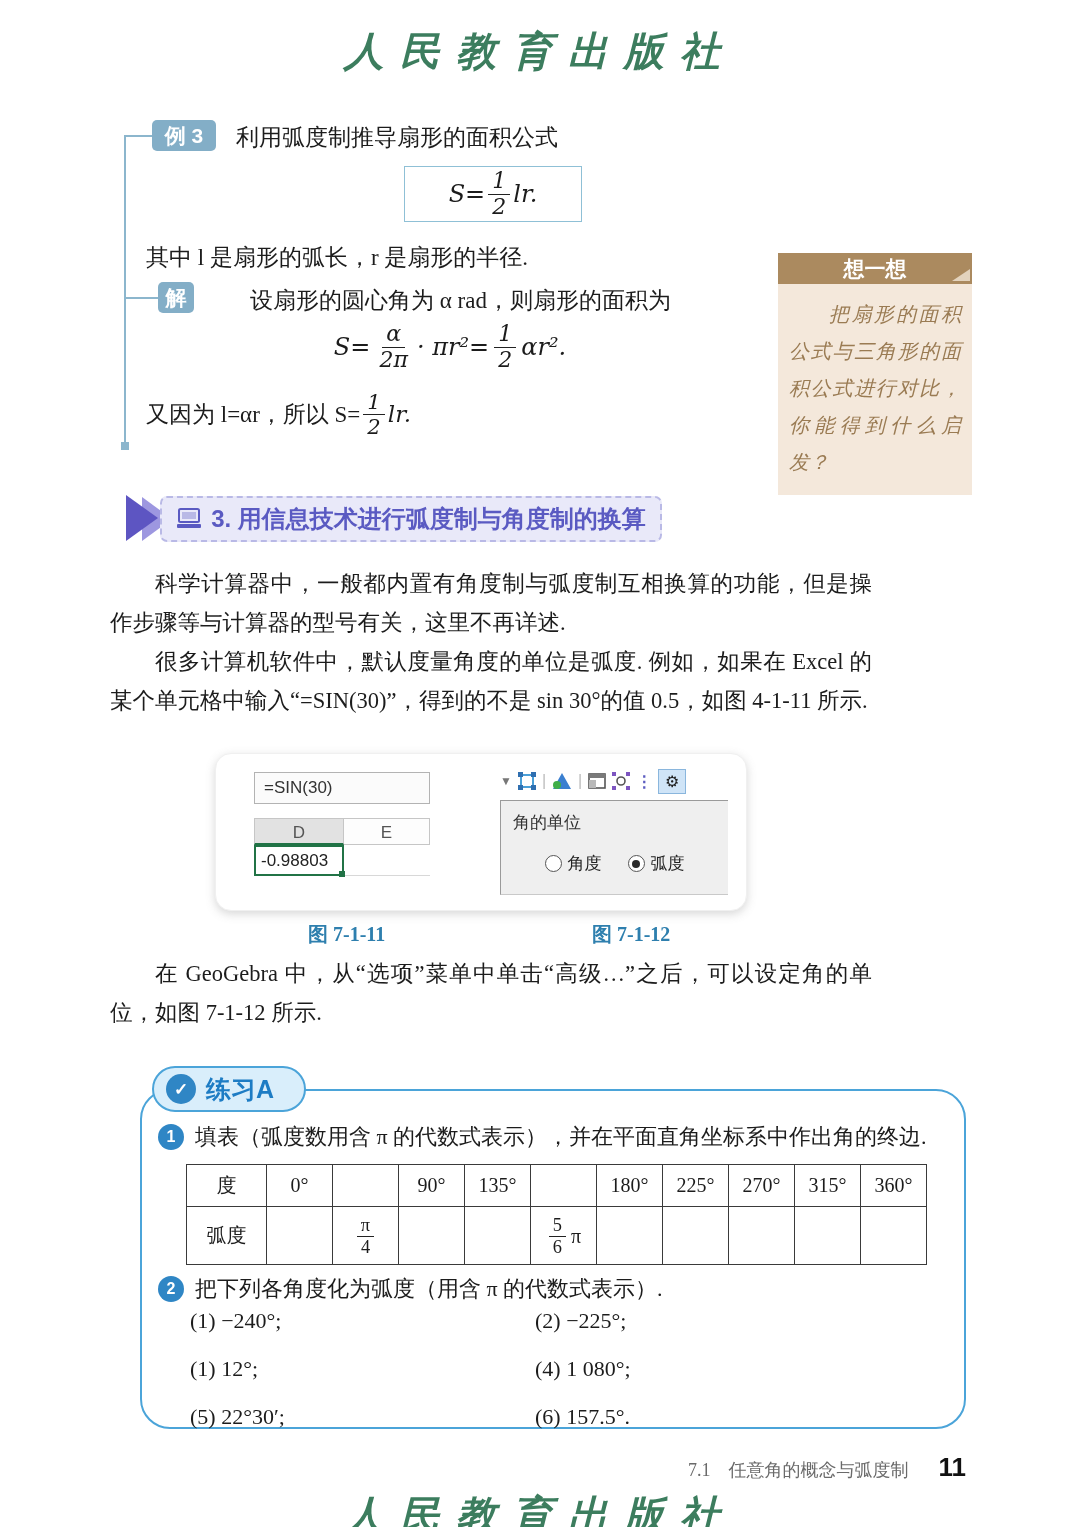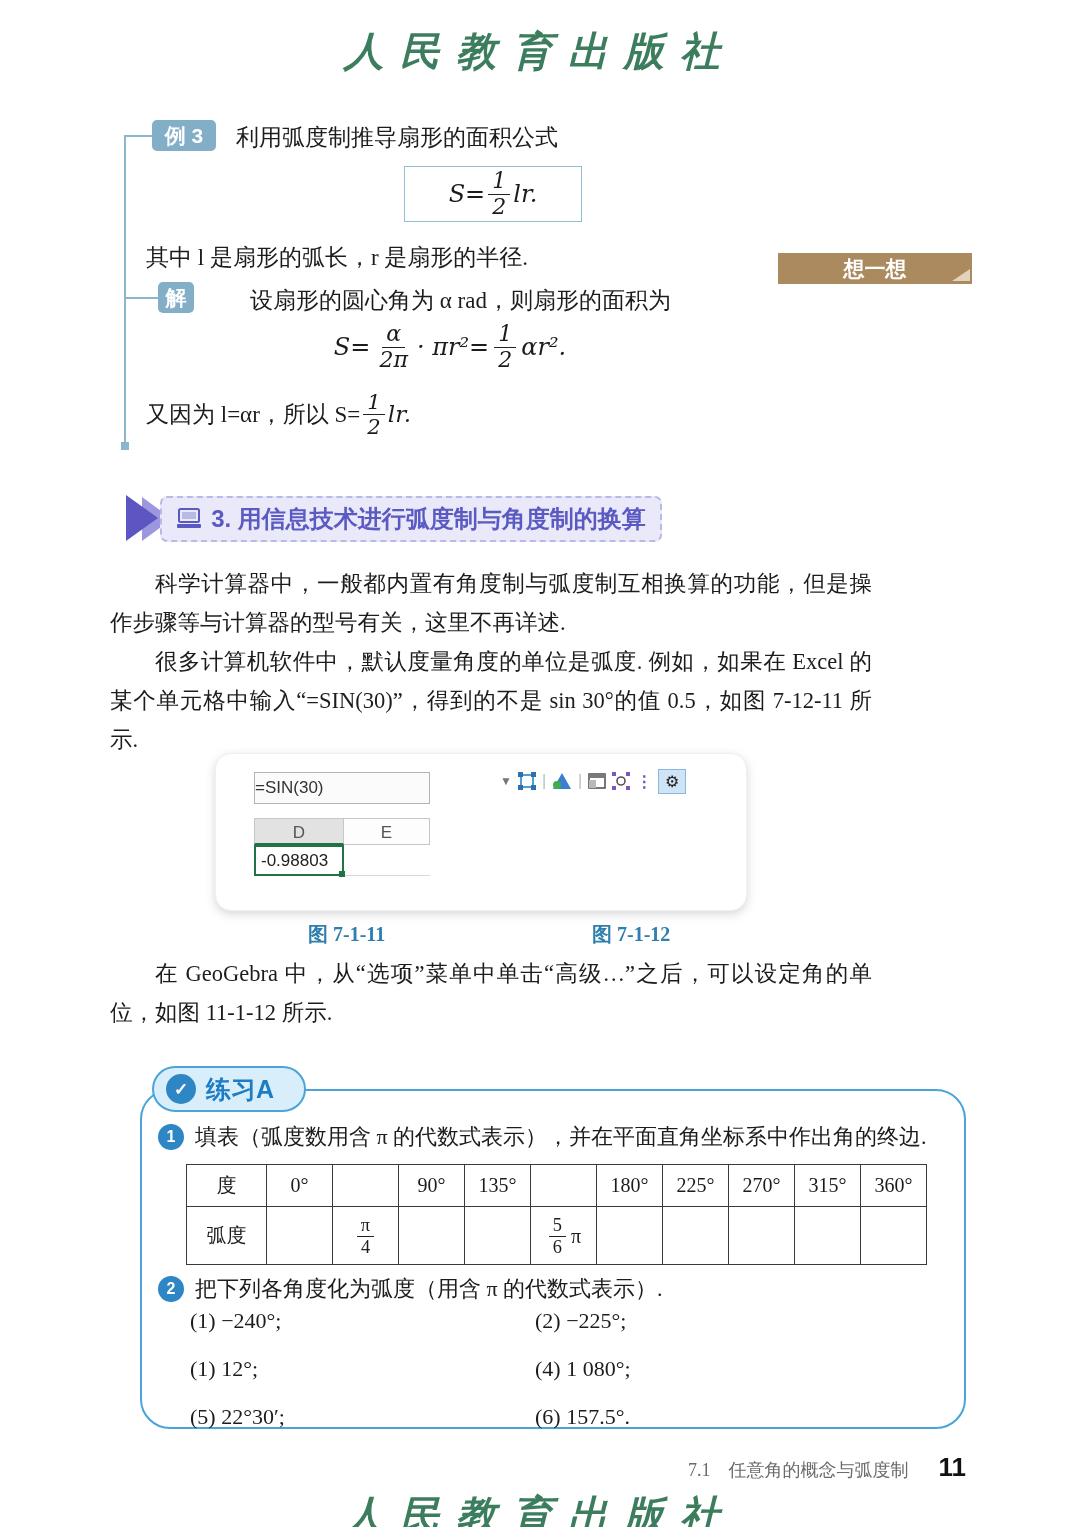--- a/index.html
+++ b/index.html
@@ -84,21 +84,21 @@
 
   
   .figcard {
     position:absolute; left:215px; top:737px; width:532px; height:158px;
     background:#fff; border:1px solid #f0f0f0; border-radius:16px;
     box-shadow:0 3px 10px rgba(110,110,110,0.28);
     font-family:"Liberation Sans", sans-serif;
   }
   .excel { position:absolute; left:38px; top:18px; }
   .fx-bar { width:176px; height:32px; border:1px solid #b3b3b3; background:#fbfbfb;
-    font-size:17px; line-height:30px; color:#333; }
+    font-size:17px; line-height:30px; padding-left:9px; color:#333; }
   .xl-head { display:flex; margin-top:14px; }
   .xl-h { height:27px; line-height:27px; text-align:center; color:#555; font-size:17px; border:1px solid #c6c6c6; }
   .xl-hd { width:90px; background:#e2e2e2; border-bottom:2px solid #217346; }
   .xl-he { width:86px; background:#fdfdfd; border-left:none; }
   .xl-row { display:flex; }
   .xl-cell-sel { position:relative; width:90px; height:31px; border:2px solid #217346;
     font-size:17px; line-height:27px; padding-left:5px; color:#222; }
   .handle { position:absolute; right:-3px; bottom:-3px; width:6px; height:6px; background:#217346; }
   .xl-cell { width:86px; height:31px; border-bottom:1px solid #d8d8d8; }
   .gg { position:absolute; left:284px; top:12px; width:228px; }
@@ -205,40 +205,41 @@
       <span class="fden">2</span>
     </span>
     <span class="math">lr.</span>
   </div>
 
   <div class="think">
     <div class="think-head">
       <span>想一想</span>
       <span class="fold"></span>
     </div>
+    <div class="think-body">把扇形的面积公式与三角形的面积公式进行对比，你能得到什么启发？</div>
   </div>
 
   <div class="sec">
     <div class="sec-tri-light"></div>
     <div class="sec-tri-dark"></div>
     <div class="sec-band">
       <span>
         <svg width="26" height="22" viewBox="0 0 26 22">
           <rect x="3" y="1" width="20" height="13" rx="1.5" fill="none" stroke="#5a5ac2" stroke-width="2"></rect>
           <rect x="6" y="4" width="14" height="7" fill="#b9b9e6"></rect>
           <rect x="1" y="16" width="24" height="4" rx="1" fill="#5a5ac2"></rect>
         </svg>
       </span>
       <span>3. 用信息技术进行弧度制与角度制的换算</span>
     </div>
   </div>
 
   <div class="para p12">
     <p>科学计算器中，一般都内置有角度制与弧度制互相换算的功能，但是操作步骤等与计算器的型号有关，这里不再详述.</p>
-    <p>很多计算机软件中，默认度量角度的单位是弧度. 例如，如果在 Excel 的某个单元格中输入“=SIN(30)”，得到的不是 sin 30°的值 0.5，如图 7-12-11 所示.</p>
+    <p>很多计算机软件中，默认度量角度的单位是弧度. 例如，如果在 Excel 的某个单元格中输入“=SIN(30)”，得到的不是 sin 30°的值 0.5，如图 4-1-11 所示.</p>
   </div>
 
   <div class="figcard">
     <div class="excel">
       <div class="fx-bar">=SIN(30)</div>
       <div class="xl-head">
         <div class="xl-h xl-hd">D</div>
         <div class="xl-h xl-he">E</div>
       </div>
       <div class="xl-row">
@@ -282,30 +283,45 @@
             <circle cx="9" cy="9" r="4" fill="none" stroke="#555" stroke-width="1.6"></circle>
             <rect x="0" y="0" width="4" height="4" fill="#7d55c0"></rect>
               <rect x="14" y="0" width="4" height="4" fill="#7d55c0"></rect>
             <rect x="0" y="14" width="4" height="4" fill="#7d55c0"></rect>
               <rect x="14" y="14" width="4" height="4" fill="#7d55c0"></rect>
           </svg>
         </span>
         <span class="dots">⋮</span>
         <span class="gear-box">⚙</span>
       </div>
+      <div class="gg-panel">
+        <div class="gg-label">角的单位</div>
+        <div class="gg-radios">
+          <span class="radio-item">
+            <span class="rad"></span>
+            <span>角度</span>
+          </span>
+          <span class="radio-item">
+            <span class="rad">
+                <span class="dot"></span>
+              </span>
+            <span>弧度</span>
+          </span>
+        </div>
+      </div>
     </div>
   </div>
 
   <div class="figcaps">
     <span class="figcap cap1">图 7-1-11</span>
     <span class="figcap cap2">图 7-1-12</span>
   </div>
 
   <div class="para p3">
-    <p>在 GeoGebra 中，从“选项”菜单中单击“高级…”之后，可以设定角的单位，如图 11-1-12 所示.</p>
+    <p>在 GeoGebra 中，从“选项”菜单中单击“高级…”之后，可以设定角的单位，如图 7-1-12 所示.</p>
   </div>
 
   <div class="pracbox"></div>
   <div class="prac-pill">
     <span class="pill-icon">
       <span class="check">✓</span>
     </span>
     <span class="prac-title">练习A</span>
   </div>
 

